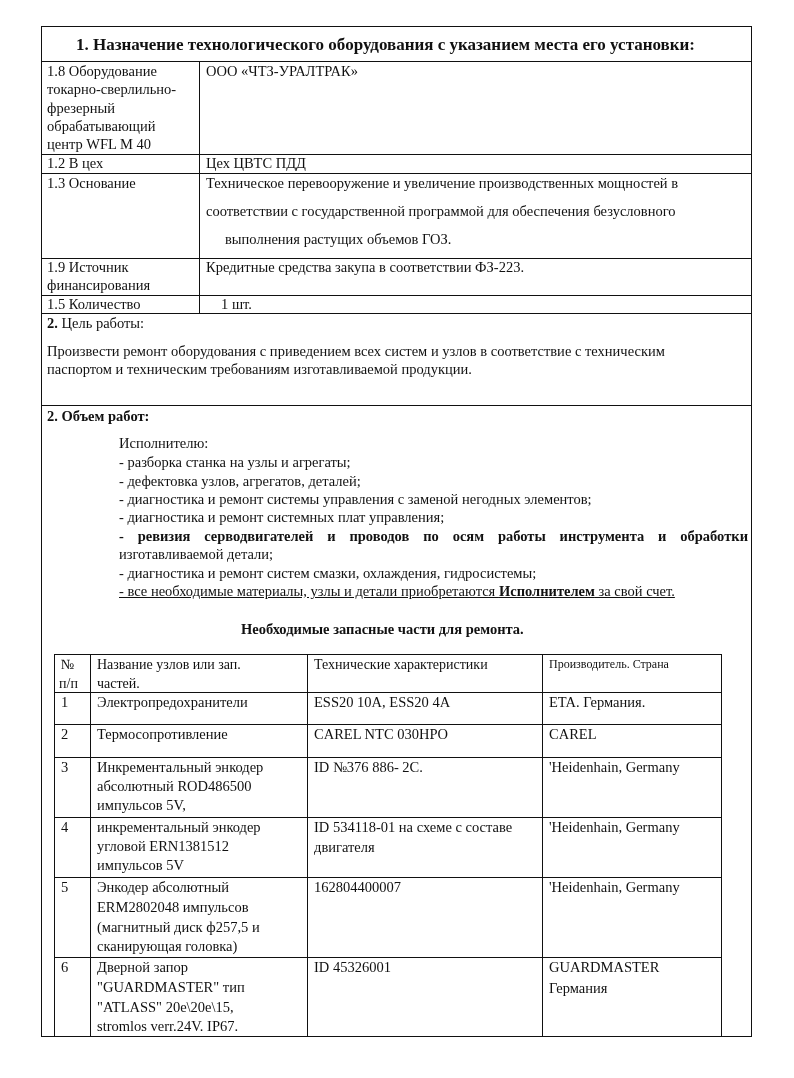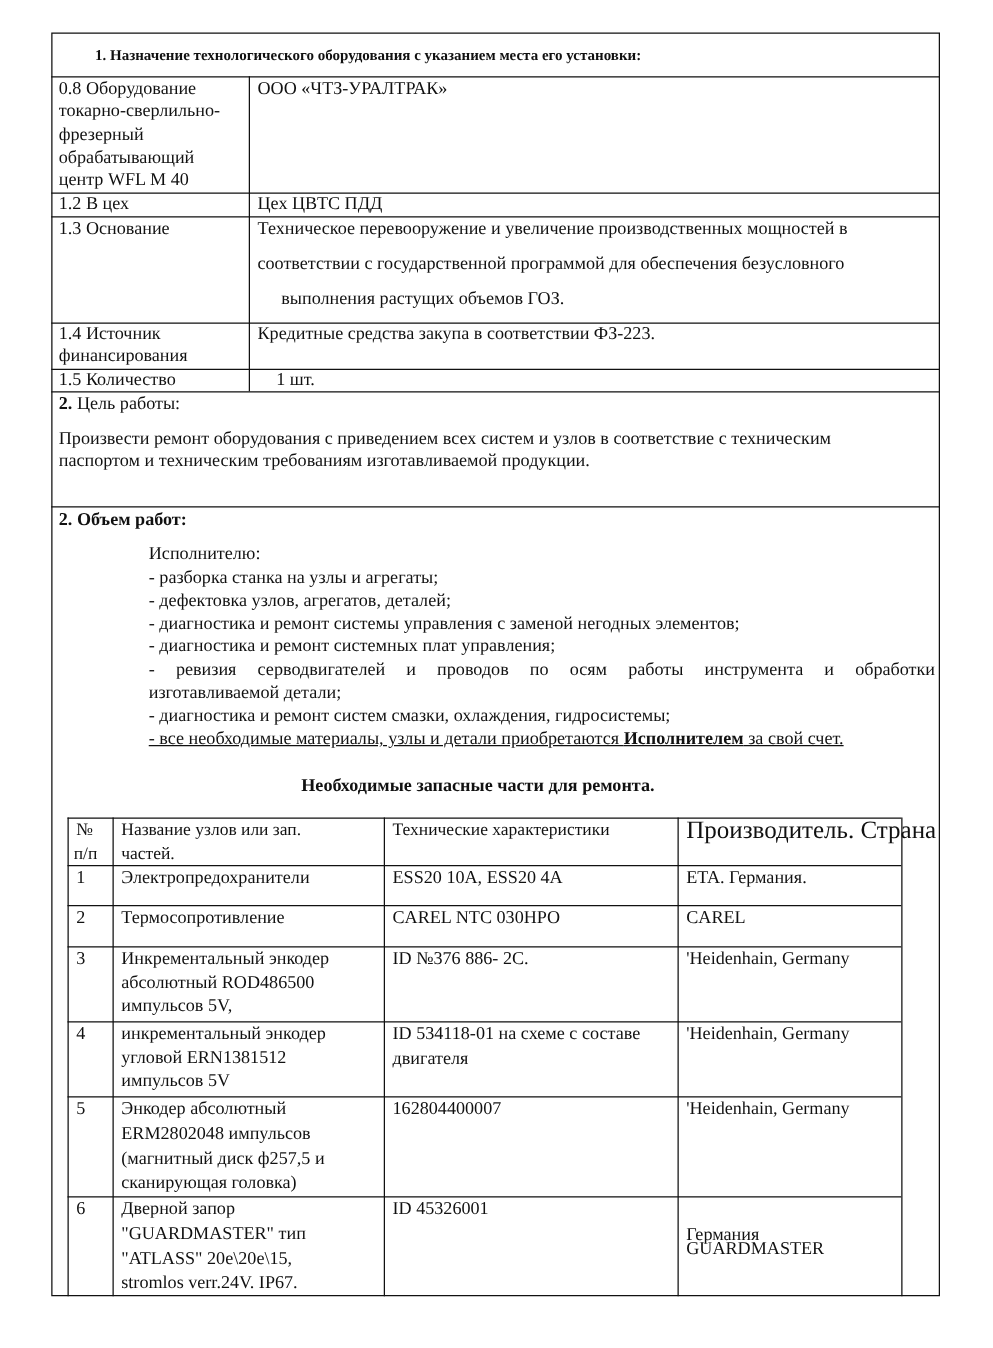--- a/index.html
+++ b/index.html
@@ -4,35 +4,35 @@
 <style>
   html, body { margin: 0; padding: 0; background: #ffffff; }
   body { width: 794px; height: 1078px; position: relative; overflow: hidden;
          font-family: "Liberation Serif", "DejaVu Serif", serif; color: #111; font-size: 14.5px; }
   .page { position: absolute; left: 41px; top: 26px; width: 711px; height: 1011px;
           border: 1.3px solid #111; box-sizing: border-box; }
   .hline { position: absolute; height: 0; border-top: 1.3px solid #111; }
   .vline { position: absolute; width: 0; border-left: 1.3px solid #111; }
   .t { position: absolute; line-height: 19px; white-space: nowrap; }
   .b { font-weight: bold; }
-  .title { font-size: 12px; }
+  .title { font-size: 17px; }
   .just { text-align: justify; text-align-last: justify; white-space: normal; }
 </style>
 </head>
 <body>
 
 <div class="page"></div>
 
 <div class="t b title" style="left:76px; top:35px;">1. Назначение технологического оборудования с указанием места его установки:</div>
 <div class="hline" style="left:41px; width:711px; top:61px;"></div>
 
 <div class="vline" style="left:199px; top:61px; height:252px;"></div>
 
 <div>
-  <div class="t" style="left:47px; top:62px;">0.8 Оборудование</div>
+  <div class="t" style="left:47px; top:62px;">1.8 Оборудование</div>
   <div class="t" style="left:47px; top:80px;">токарно-сверлильно-</div>
   <div class="t" style="left:47px; top:99px;">фрезерный</div>
   <div class="t" style="left:47px; top:117px;">обрабатывающий</div>
   <div class="t" style="left:47px; top:135px;">центр WFL M 40</div>
   <div class="t" style="left:206px; top:62px;">ООО «ЧТЗ-УРАЛТРАК»</div>
 </div>
 <div class="hline" style="left:41px; width:711px; top:154px;"></div>
 
 <div>
   <div class="t" style="left:47px; top:154px;">1.2 В цех</div>
@@ -42,21 +42,21 @@
 
 <div>
   <div class="t" style="left:47px; top:174px;">1.3 Основание</div>
   <div class="t" style="left:206px; top:174px;">Техническое перевооружение и увеличение производственных мощностей в</div>
   <div class="t" style="left:206px; top:202px;">соответствии с государственной программой для обеспечения безусловного</div>
   <div class="t" style="left:206px; top:230px;margin-left:19px;">выполнения растущих объемов ГОЗ.</div>
 </div>
 <div class="hline" style="left:41px; width:711px; top:258px;"></div>
 
 <div>
-  <div class="t" style="left:47px; top:258px;">1.4 Источник</div>
+  <div class="t" style="left:47px; top:258px;">1.9 Источник</div>
   <div class="t" style="left:47px; top:276px;">финансирования</div>
   <div class="t" style="left:206px; top:258px;">Кредитные средства закупа в соответствии ФЗ-223.</div>
 </div>
 <div class="hline" style="left:41px; width:711px; top:295px;"></div>
 
 <div>
   <div class="t" style="left:47px; top:295px;">1.5 Количество</div>
   <div class="t" style="left:206px; top:295px;margin-left:15px;">1 шт.</div>
 </div>
 <div class="hline" style="left:41px; width:711px; top:313px;"></div>
@@ -66,21 +66,21 @@
 <div class="t" style="left:47px; top:360px;">паспортом и техническим требованиям изготавливаемой продукции.</div>
 <div class="hline" style="left:41px; width:711px; top:405px;"></div>
 
 <div class="t b" style="left:47px; top:407px;">2. Объем работ:</div>
 <div class="t" style="left:119px; top:434px;">Исполнителю:</div>
 <div>
   <div class="t" style="left:119px; top:453px;">- разборка станка на узлы и агрегаты;</div>
   <div class="t" style="left:119px; top:472px;">- дефектовка узлов, агрегатов, деталей;</div>
   <div class="t" style="left:119px; top:490px;">- диагностика и ремонт системы управления с заменой негодных элементов;</div>
   <div class="t" style="left:119px; top:508px;">- диагностика и ремонт системных плат управления;</div>
-  <div class="t just" style="left:119px; top:527px; width:629px;">- ревизия серводвигателей и проводов по осям работы инструмента и обработки</div>
+  <div class="t just" style="left:119px; top:527px; width:629px;font-weight:bold;">- ревизия серводвигателей и проводов по осям работы инструмента и обработки</div>
   <div class="t" style="left:119px; top:545px;">изготавливаемой детали;</div>
   <div class="t" style="left:119px; top:564px;">- диагностика и ремонт систем смазки, охлаждения, гидросистемы;</div>
   <div class="t" style="left:119px; top:582px;text-decoration:underline;"><span>- все необходимые материалы, узлы и детали приобретаются </span><span class="b">Исполнителем</span><span> за свой счет.</span></div>
 </div>
 
 <div class="t b" style="left:241px; top:620px;">Необходимые запасные части для ремонта.</div>
 
 <div>
 
   <div class="hline" style="left:54px; width:667px; top:654px;"></div>
@@ -96,21 +96,21 @@
   <div class="vline" style="left:307px; top:654px; height:383px;"></div>
   <div class="vline" style="left:542px; top:654px; height:383px;"></div>
   <div class="vline" style="left:721px; top:654px; height:383px;"></div>
 
   <div>
     <div class="t" style="left:61px; top:655px; font-size:14px;">№</div>
     <div class="t" style="left:59px; top:674px; font-size:14px;">п/п</div>
     <div class="t" style="left:97px; top:655px; font-size:14px;">Название узлов или зап.</div>
     <div class="t" style="left:97px; top:674px; font-size:14px;">частей.</div>
     <div class="t" style="left:314px; top:655px; font-size:14px;">Технические характеристики</div>
-    <div class="t" style="left:549px; top:655px; font-size:20px;">Производитель. Страна</div>
+    <div class="t" style="left:549px; top:655px; font-size:12px;">Производитель. Страна</div>
   </div>
 
   <div>
     <div class="t" style="left:61px; top:693px;">1</div>
     <div class="t" style="left:97px; top:693px;">Электропредохранители</div>
     <div class="t" style="left:314px; top:693px;">ESS20 10A, ESS20 4A</div>
     <div class="t" style="left:549px; top:693px;">ETA.  Германия.</div>
   </div>
 
   <div>
@@ -149,16 +149,16 @@
     <div class="t" style="left:549px; top:878px;">'Heidenhain, Germany</div>
   </div>
 
   <div>
     <div class="t" style="left:61px; top:958px;">6</div>
     <div class="t" style="left:97px; top:958px;">Дверной запор</div>
     <div class="t" style="left:97px; top:978px;">"GUARDMASTER"   тип</div>
     <div class="t" style="left:97px; top:998px;">"ATLASS"  20e\20e\15,</div>
     <div class="t" style="left:97px; top:1017px;">stromlos verr.24V. IP67.</div>
     <div class="t" style="left:314px; top:958px;">ID 45326001</div>
-    <div class="t" style="left:549px; top:990px;">GUARDMASTER</div>
+    <div class="t" style="left:549px; top:958px;">GUARDMASTER</div>
     <div class="t" style="left:549px; top:979px;">Германия</div>
   </div>
 </div>
 
 </body></html>

